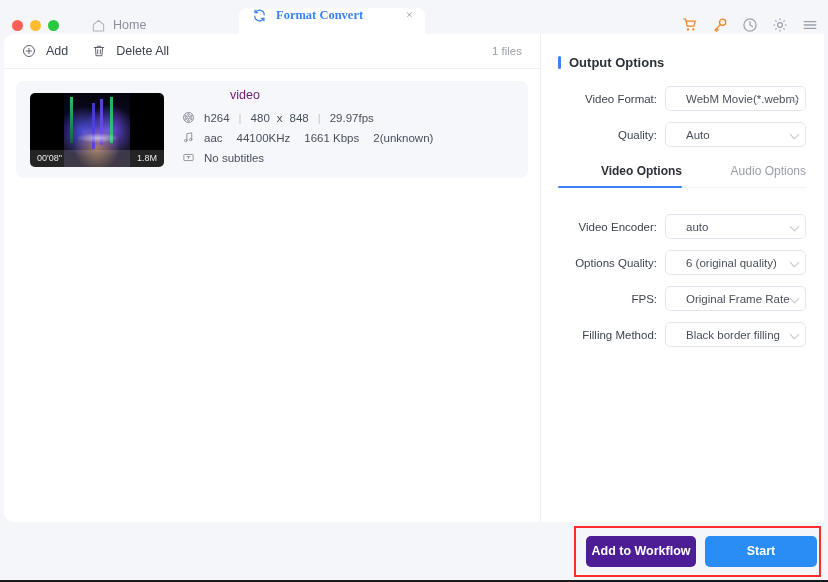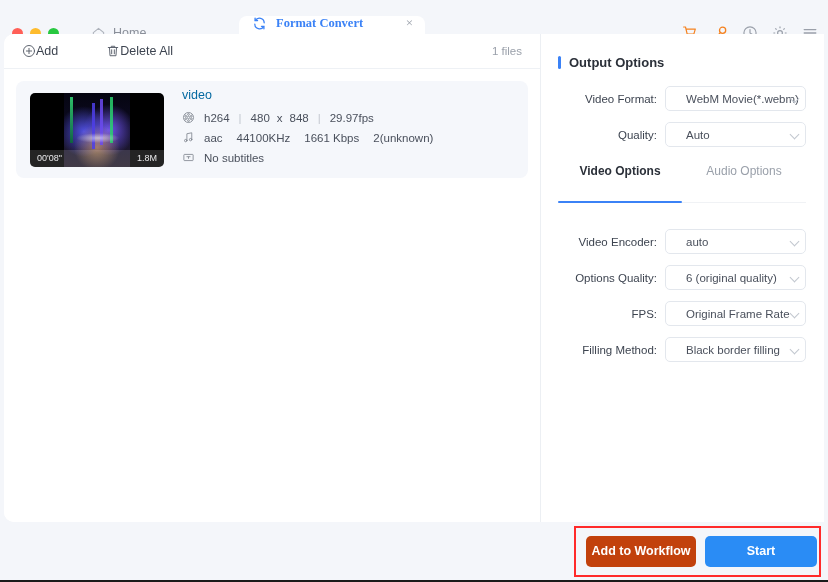--- a/index.html
+++ b/index.html
@@ -11,21 +11,21 @@
   }
   #app {
     position: relative;
     width: 828px; height: 582px;
     background: #f4f6fa;
     border-bottom: 2px solid #1a1a1a;
   }
 
   
   .titlebar {
-    position: absolute; left: 0; top: 16px;
+    position: absolute; left: 0; top: 8px;
     width: 828px; height: 34px;
     background: #f4f6fa;
     display: flex; align-items: center;
   }
   .traffic { display: flex; align-items: center; gap: 7px; padding-left: 12px; }
   .dot { width: 11px; height: 11px; border-radius: 50%; }
   .dot.red { background: #ff5f57; }
   .dot.yellow { background: #febc2e; }
   .dot.green { background: #28c840; }
 
@@ -72,22 +72,22 @@
     position: absolute; left: 0; top: 0;
     width: 537px; height: 488px;
     background: #ffffff;
     border-right: 1px solid #eceff3;
   }
   .toolbar {
     height: 35px; border-bottom: 1px solid #eef1f5;
     display: flex; align-items: center; padding: 0 18px;
   }
   .tb-btn {
-    display: flex; align-items: center; gap: 0;
-    font-size: 12.5px; color: #3d4450; margin-right: 48px;
+    display: flex; align-items: center; gap: 10px;
+    font-size: 12.5px; color: #3d4450; margin-right: 24px;
   }
   .tb-btn svg { display: block; }
   .files-count { margin-left: auto; font-size: 11.5px; color: #9aa0aa; }
 
   .file-card {
     margin: 12px 12px 0 12px;
     background: #f5f7fb;
     border-radius: 8px;
     height: 97px;
     display: flex; align-items: center;
@@ -117,21 +117,21 @@
     content: ""; position: absolute; left: 12px; top: 40px; width: 44px; height: 10px;
     background: radial-gradient(ellipse at 50% 50%, rgba(255,255,255,0.55), rgba(255,255,255,0) 70%);
   }
   .thumb-bar {
     position: absolute; left: 0; bottom: 0; width: 100%; height: 17px;
     background: rgba(255,255,255,0.14);
     display: flex; align-items: center; justify-content: space-between;
     padding: 0 7px; color: #e8e8ea; font-size: 9px;
   }
   .file-meta { margin-left: 18px; }
-  .file-name { font-size: 12.5px; color: #0369a1; margin-bottom: 9px; }
+  .file-name { font-size: 12.5px; color: #701a75; margin-bottom: 9px; margin-left: 48px; }
   .meta-row {
     display: flex; align-items: center;
     font-size: 11.5px; color: #4a505c; margin-bottom: 7px;
   }
   .meta-row svg { display: block; flex: none; margin-right: 9px; }
   .meta-row .sep { color: #c3c8d0; margin: 0 9px; }
   .meta-row .sp { display: inline-block; width: 14px; }
   .meta-row .spx { display: inline-block; width: 7px; }
 
   
@@ -172,21 +172,21 @@
     position: absolute; right: 7px; top: 50%;
     width: 7px; height: 7px; margin-top: -4px;
     border-right: 1.4px solid #c2c7cf; border-bottom: 1.4px solid #c2c7cf;
     transform: rotate(45deg);
   }
   .tabs {
     margin-top: 17px; display: flex;
     border-bottom: 1px solid #f0f2f5;
   }
   .tab {
-    flex: 1; text-align: center; padding-bottom: 24px;
+    flex: 1; text-align: right; padding-bottom: 9px;
     font-size: 12px; color: #9aa0aa; position: relative;
   }
   .tab.active { color: #2b3039; font-weight: bold; }
   .tab.active::after {
     content: ""; position: absolute; left: 0; bottom: -1px;
     width: 100%; height: 2px; background: #3b82f6; border-radius: 2px;
   }
   .tab-body { margin-top: 26px; }
 
   
@@ -199,21 +199,21 @@
     position: absolute; left: 574px; top: 4px;
     width: 247px; height: 51px;
     border: 2px solid #ff2a2a;
   }
   .btn {
     position: absolute; top: 50%; margin-top: -16px;
     height: 31px; border-radius: 5px;
     display: flex; align-items: center; justify-content: center;
     font-size: 12.5px; font-weight: bold; color: #fff;
   }
-  .btn-workflow { left: 10px; width: 110px; background: #c2410c; }
+  .btn-workflow { left: 10px; width: 110px; background: #4c1d95; }
   .btn-start { left: 129px; width: 112px; background: #2a8cf5; }
 </style>
 </head>
 <body>
 
 <div id="app">
 
   <div class="titlebar">
     <div class="traffic">
       <span class="dot red"></span>

